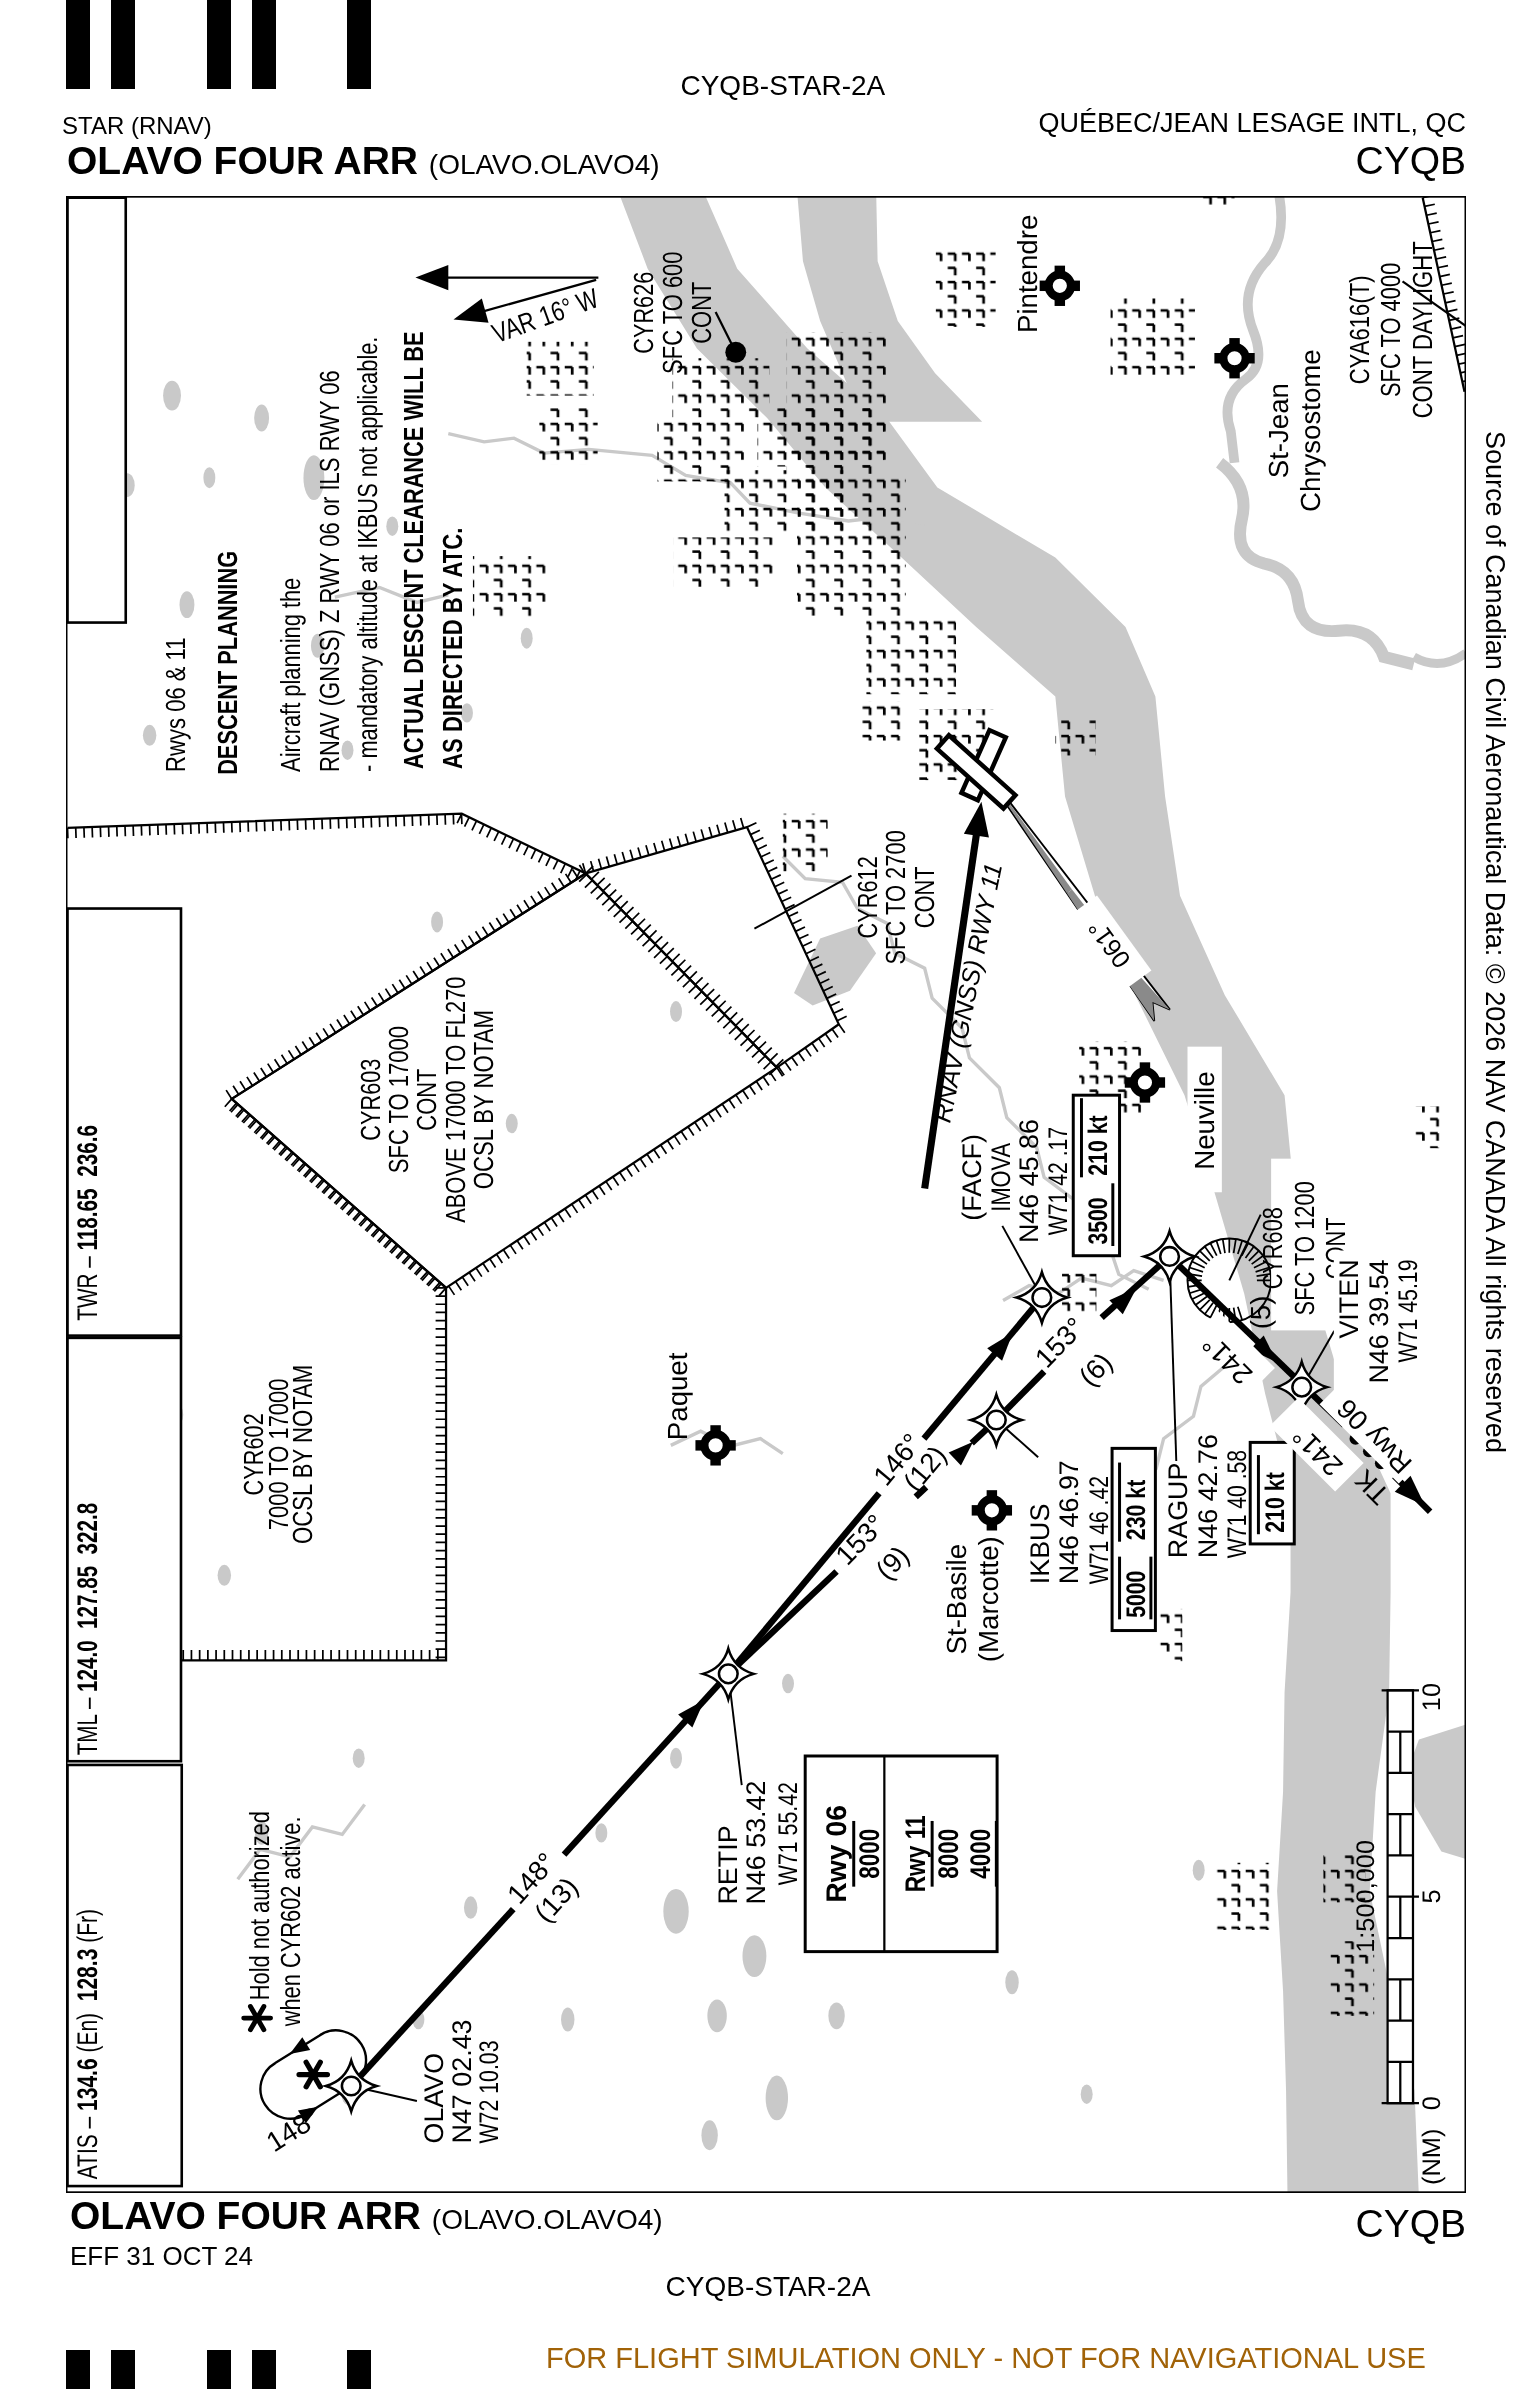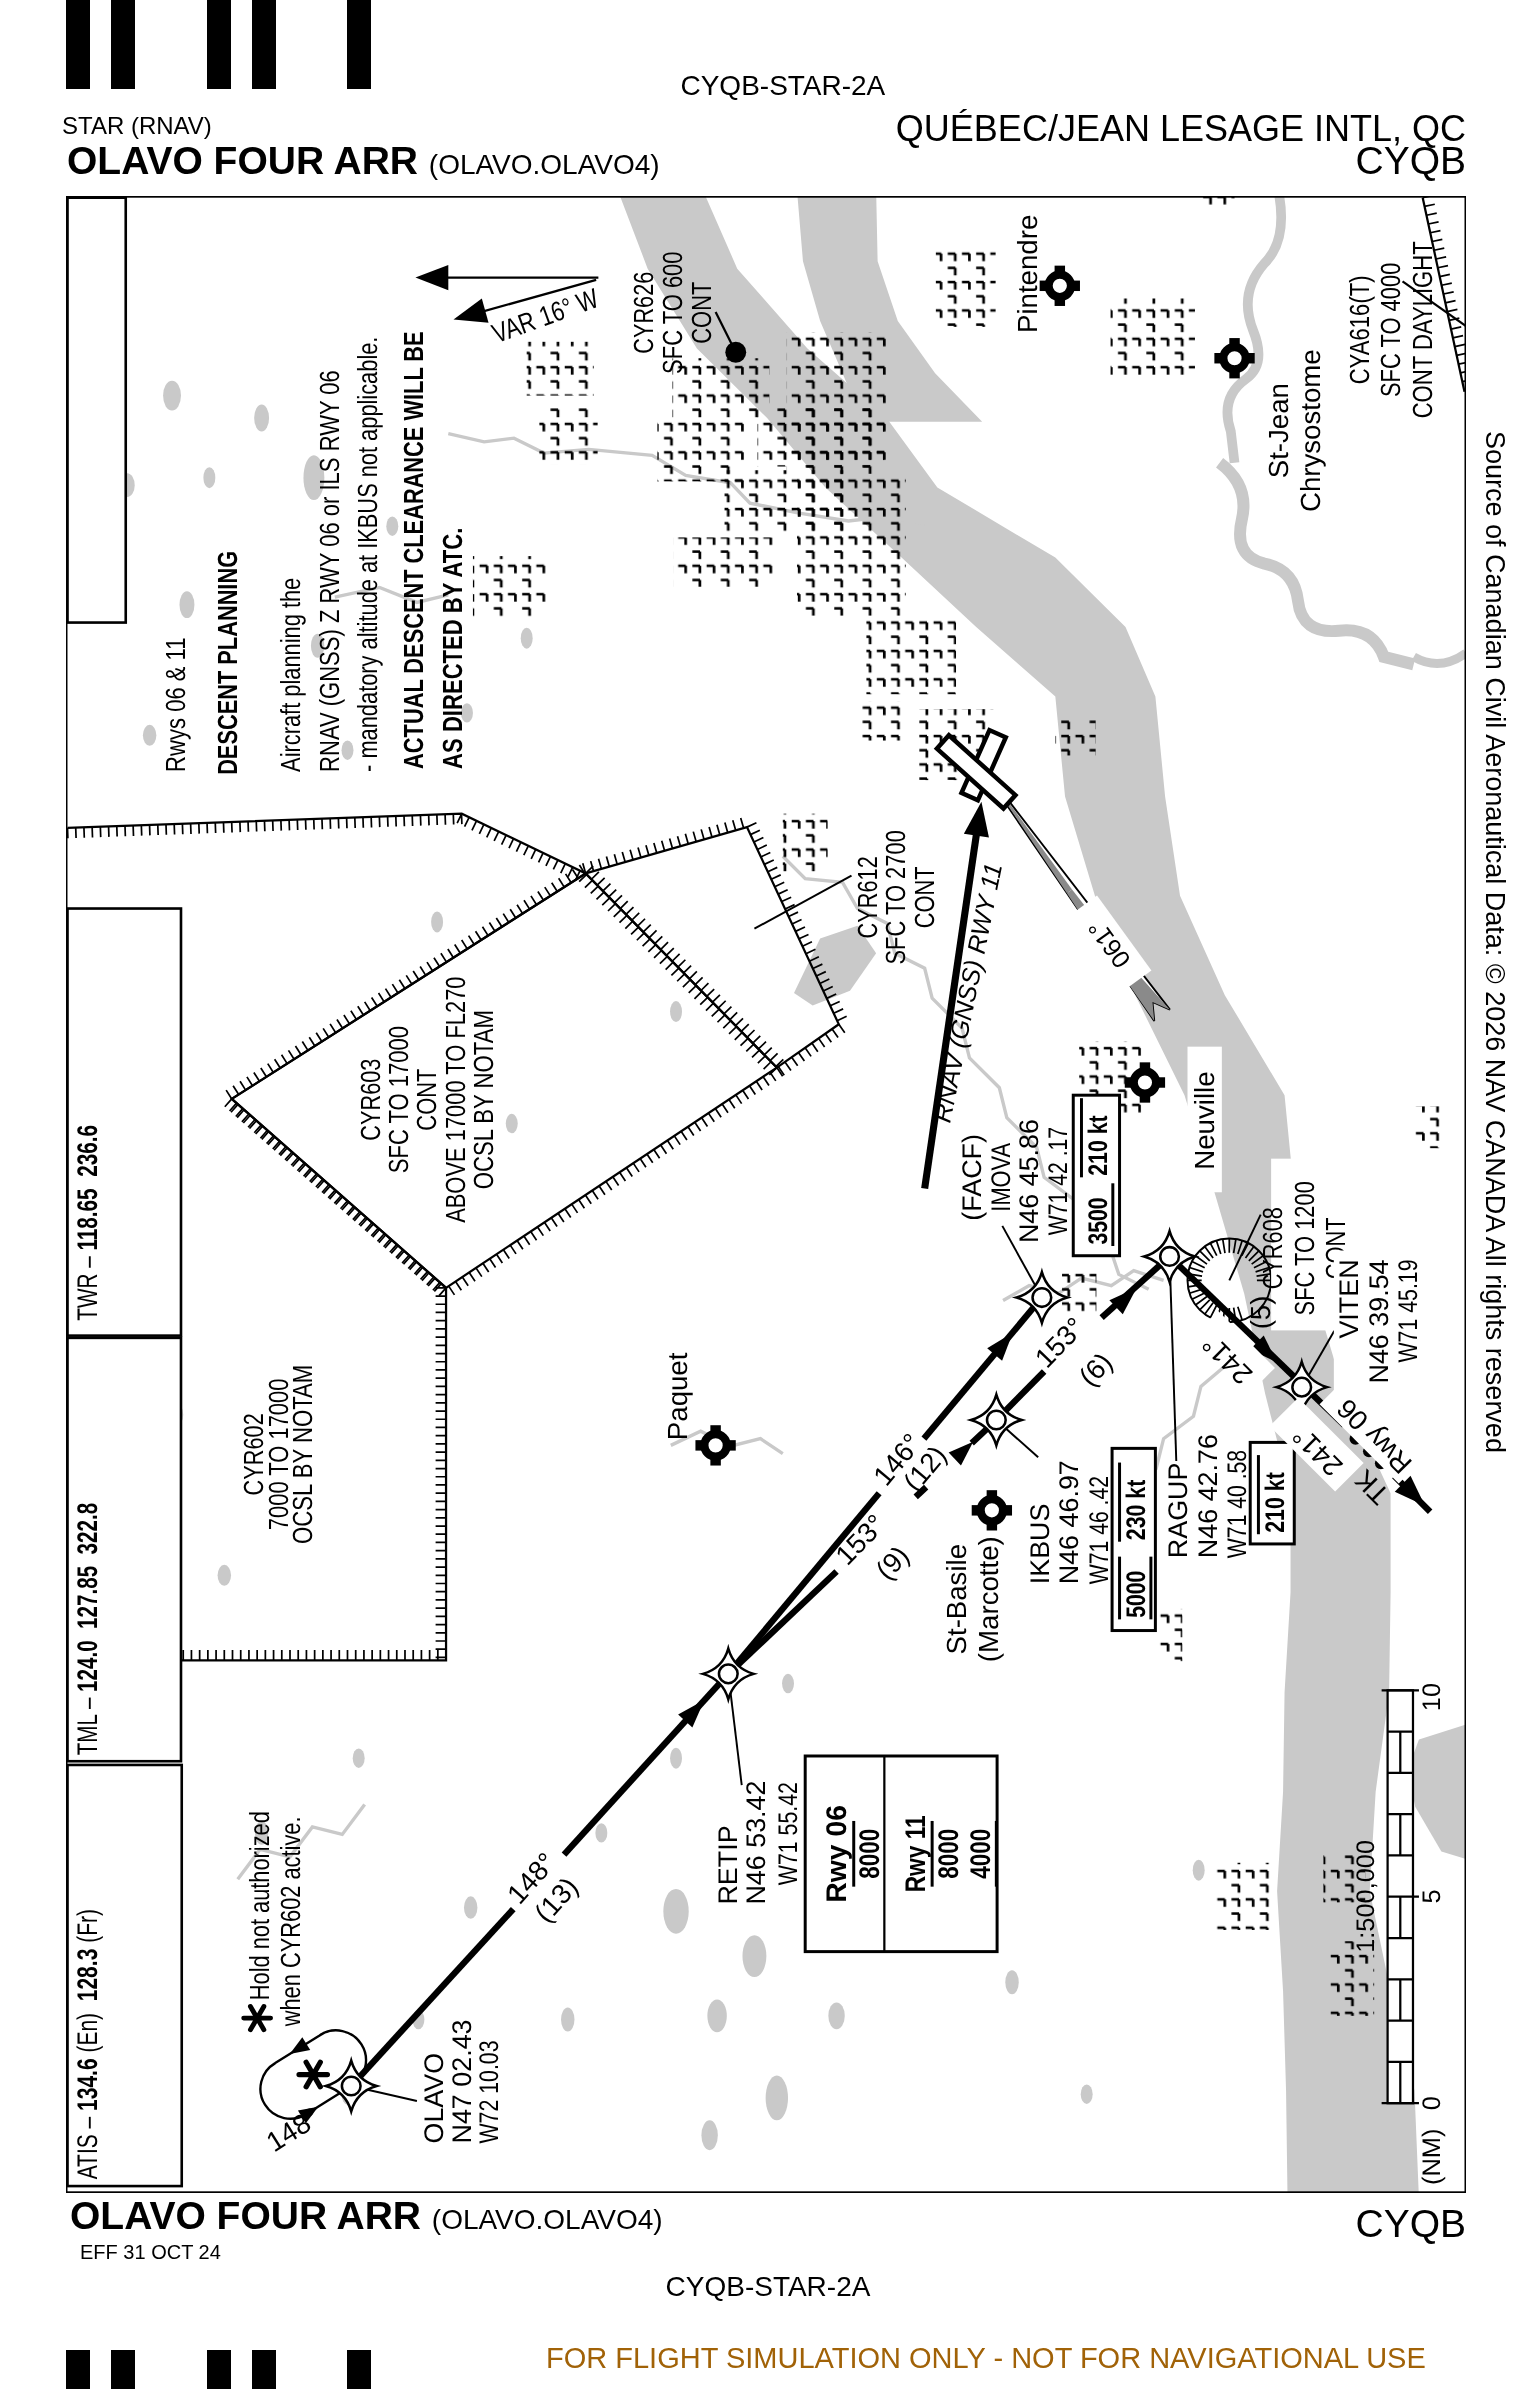--- a/index.html
+++ b/index.html
@@ -12,21 +12,21 @@
 <div style="position:absolute;left:252px;top:0;width:24px;height:89px;background:#000"></div>
 <div style="position:absolute;left:347px;top:0;width:24px;height:89px;background:#000"></div>
 <div style="position:absolute;left:66px;top:2350px;width:24px;height:40px;background:#000"></div>
 <div style="position:absolute;left:111px;top:2350px;width:24px;height:40px;background:#000"></div>
 <div style="position:absolute;left:207px;top:2350px;width:24px;height:40px;background:#000"></div>
 <div style="position:absolute;left:252px;top:2350px;width:24px;height:40px;background:#000"></div>
 <div style="position:absolute;left:347px;top:2350px;width:24px;height:40px;background:#000"></div>
 <div class="abs" style="left:16.4px;width:1533px;top:70px;text-align:center;font-size:28px">CYQB-STAR-2A</div>
 <div class="abs" style="left:62px;top:112px;font-size:24px">STAR (RNAV)</div>
 <div class="abs" style="left:67px;top:139px;font-size:39px;font-weight:bold">OLAVO FOUR ARR <span style="font-weight:normal;font-size:28px">(OLAVO.OLAVO4)</span></div>
-<div class="abs" style="right:67px;top:108px;font-size:36px">QUÉBEC/JEAN LESAGE INTL, QC</div>
+<div class="abs" style="right:67px;top:108px;font-size:27px">QUÉBEC/JEAN LESAGE INTL, QC</div>
 <div class="abs" style="right:67px;top:139px;font-size:39px">CYQB</div>
 <div style="position:absolute;left:66px;top:196px;width:1400px;height:1997px;opacity:0.999"><svg width="1400" height="1997" viewBox="0 0 1875 2674" font-family="Liberation Sans, sans-serif" text-rendering="geometricPrecision">
       <defs>
         <pattern id="urb" width="38" height="38" patternUnits="userSpaceOnUse">
           <path d="M13 3 V13 M3 13 H13 M32 3 V13 M22 13 H32 M13 22 V32 M3 32 H13" stroke="#000" stroke-width="3.4" fill="none"></path>
         </pattern>
       </defs>
       <g transform="rotate(-90) translate(-2674 0)">
         <rect x="0" y="0" width="2674" height="1875" fill="#fff"></rect>
         <path d="M2682 739 L2577 779 L2470 845 L2377 939 L2284 1017 L2190 1119 L2097 1219 L2004 1325 L1870 1338 L1737 1378 L1604 1432 L1470 1498 L1337 1539 L1204 1578 L1070 1606 L937 1640 L804 1640 L670 1632 L537 1630 L404 1622 L270 1630 L137 1634 L-8 1636 L-8 1812 L137 1806 L270 1774 L404 1746 L537 1754 L670 1772 L804 1774 L937 1774 L1070 1712 L1204 1672 L1337 1645 L1470 1632 L1604 1552 L1737 1492 L1870 1472 L2004 1459 L2097 1419 L2190 1325 L2284 1167 L2377 1099 L2470 993 L2577 899 L2682 853 Z" fill="#c9c9c9"></path>
@@ -330,15 +330,15 @@
         <text x="1022" y="1761" font-size="37" text-anchor="middle" transform="rotate(-45 1022 1761)" fill="#000">Rwy 06</text>
         <text x="1605" y="1219" font-size="34" font-style="italic" text-anchor="middle" transform="rotate(11.4 1605 1219)">RNAV (GNSS) RWY 11</text>
         <text x="74" y="311" font-size="37" text-anchor="middle" transform="rotate(58 74 311)" fill="#000">148°</text>
         <text x="2502" y="646" font-size="37" text-anchor="middle" transform="rotate(70 2502 646)" textLength="148" lengthAdjust="spacingAndGlyphs" fill="#000">VAR 16° W</text>
         <rect x="0" y="0" width="2674" height="1875" fill="none" stroke="#000" stroke-width="4"></rect>
       </g>
     </svg></div>
 <div class="abs" style="left:1510px;top:431px;transform:rotate(90deg);transform-origin:0 0;font-size:27px">Source of Canadian Civil Aeronautical Data: © 2026 NAV CANADA All rights reserved</div>
 <div class="abs" style="left:70px;top:2194px;font-size:39px;font-weight:bold">OLAVO FOUR ARR <span style="font-weight:normal;font-size:28px">(OLAVO.OLAVO4)</span></div>
 <div class="abs" style="right:67px;top:2202px;font-size:39px">CYQB</div>
-<div class="abs" style="left:80px;top:2241px;font-size:20px">EFF 31 OCT 24</div>
+<div class="abs" style="left:70px;top:2241px;font-size:26px">EFF 31 OCT 24</div>
 <div class="abs" style="left:1.5px;width:1533px;top:2271px;text-align:center;font-size:28px">CYQB-STAR-2A</div>
 <div class="abs" style="left:546px;top:2342px;font-size:29px;color:#a16207">FOR FLIGHT SIMULATION ONLY - NOT FOR NAVIGATIONAL USE</div>
 
 </body></html>

